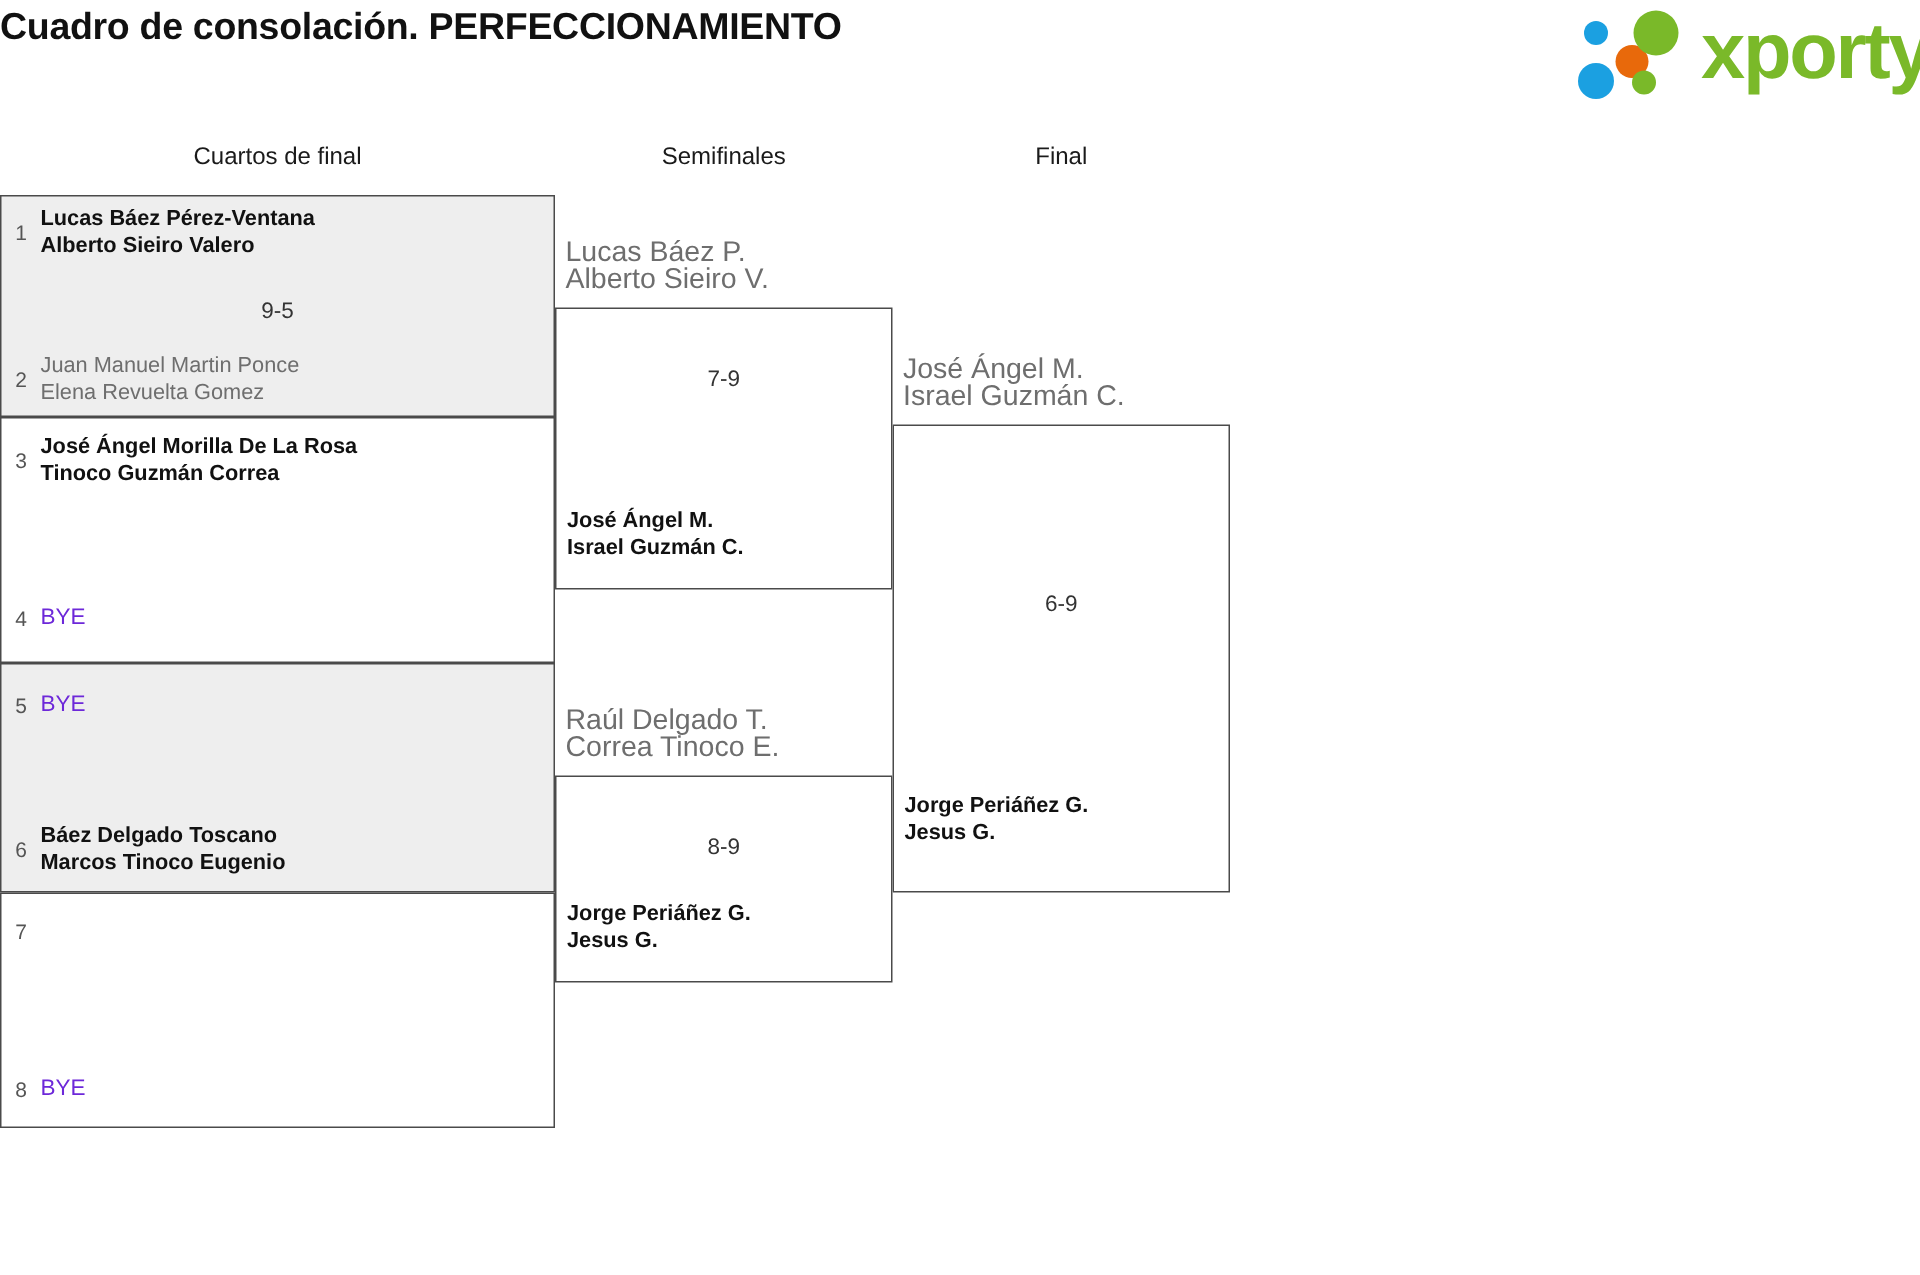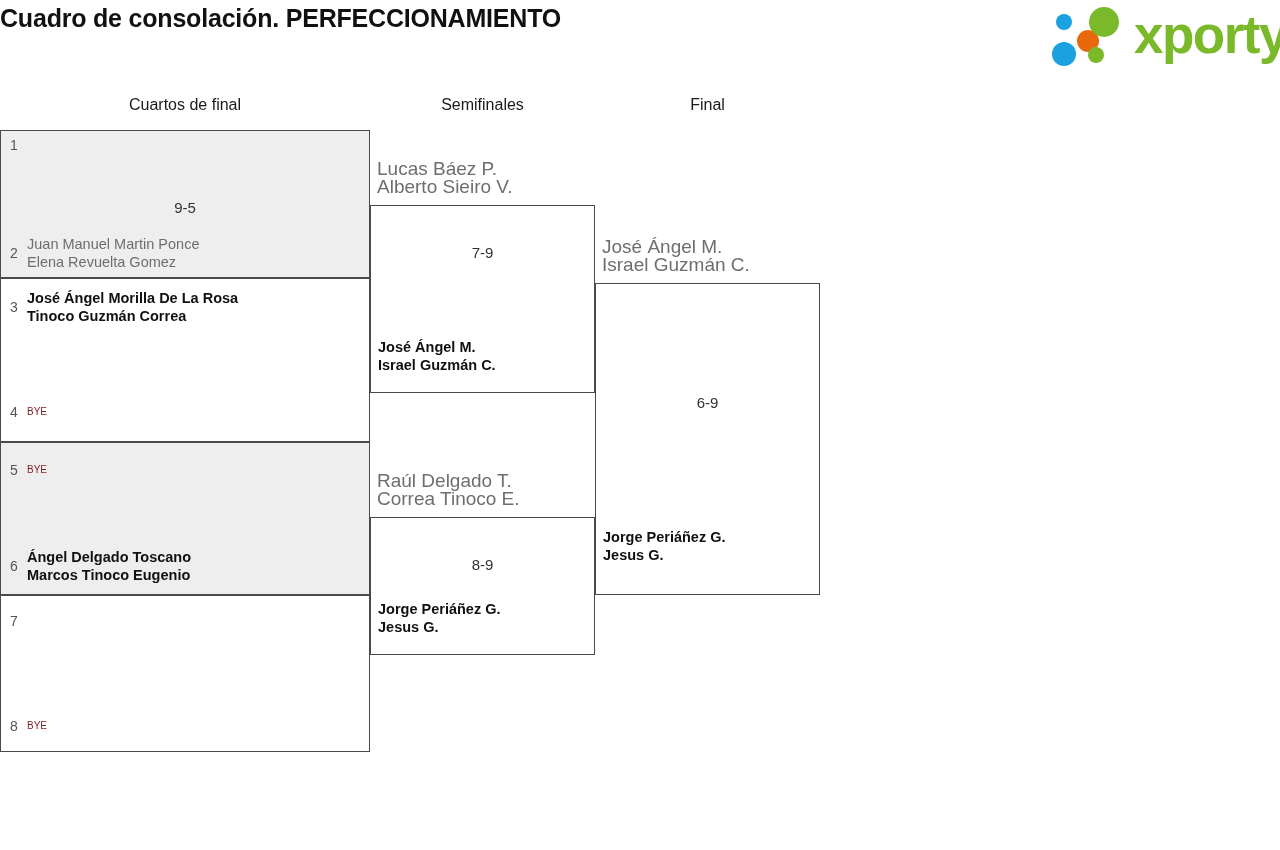--- a/index.html
+++ b/index.html
@@ -115,21 +115,21 @@
     font-size: 14px;
     color: #555555;
   }
   .names {
     font-size: 14.5px;
     line-height: 18px;
     white-space: nowrap;
   }
   .names.winner { color: #111111; font-weight: bold; }
   .names.loser  { color: #6e6e6e; font-weight: normal; }
-  .names.bye    { color: #7f1d1d; font-weight: normal; font-size: 10px; }
+  .names.bye    { color: #6d28d9; font-weight: normal; font-size: 15px; }
 
   .slot.top    { top: 6px; }
   .slot.bottom { bottom: 6px; }
 
   
   .r2 .names, .r3 .names { margin-left: 7px; }
 
   .score {
     position: absolute;
     left: 0;
@@ -167,20 +167,24 @@
 
 <div class="col-header" id="col-header-r1">Cuartos de final</div>
 <div class="col-header" id="col-header-r2">Semifinales</div>
 <div class="col-header" id="col-header-r3">Final</div>
 
 <div id="bracket">
 
   <div class="match r1 shaded" style="top:0px; height:148px;">
     <div class="slot top">
       <span class="seed">1</span>
+      <span class="names winner">
+        <span>Lucas Báez Pérez-Ventana</span><br>
+        <span>Alberto Sieiro Valero</span>
+      </span>
     </div>
     <div class="score" style="top:68px;">9-5</div>
     <div class="slot bottom">
       <span class="seed">2</span>
       <span class="names loser">
         <span>Juan Manuel Martin Ponce</span><br>
         <span>Elena Revuelta Gomez</span>
       </span>
     </div>
   </div>
@@ -202,21 +206,21 @@
 
   <div class="match r1 shaded" style="top:312px; height:153px;">
     <div class="slot top" style="top:18px;">
       <span class="seed">5</span>
       <span class="names bye">BYE</span>
     </div>
     <div class="score" style="top:70px;"></div>
     <div class="slot bottom" style="bottom:10px;">
       <span class="seed">6</span>
       <span class="names winner">
-        <span>Ángel Delgado Toscano</span><br>
+        <span>Báez Delgado Toscano</span><br>
         <span>Marcos Tinoco Eugenio</span>
       </span>
     </div>
   </div>
 
   <div class="match r1" style="top:465px; height:157px;">
     <div class="slot top" style="top:17px;">
       <span class="seed">7</span>
       <span class="names bye"></span>
     </div>

